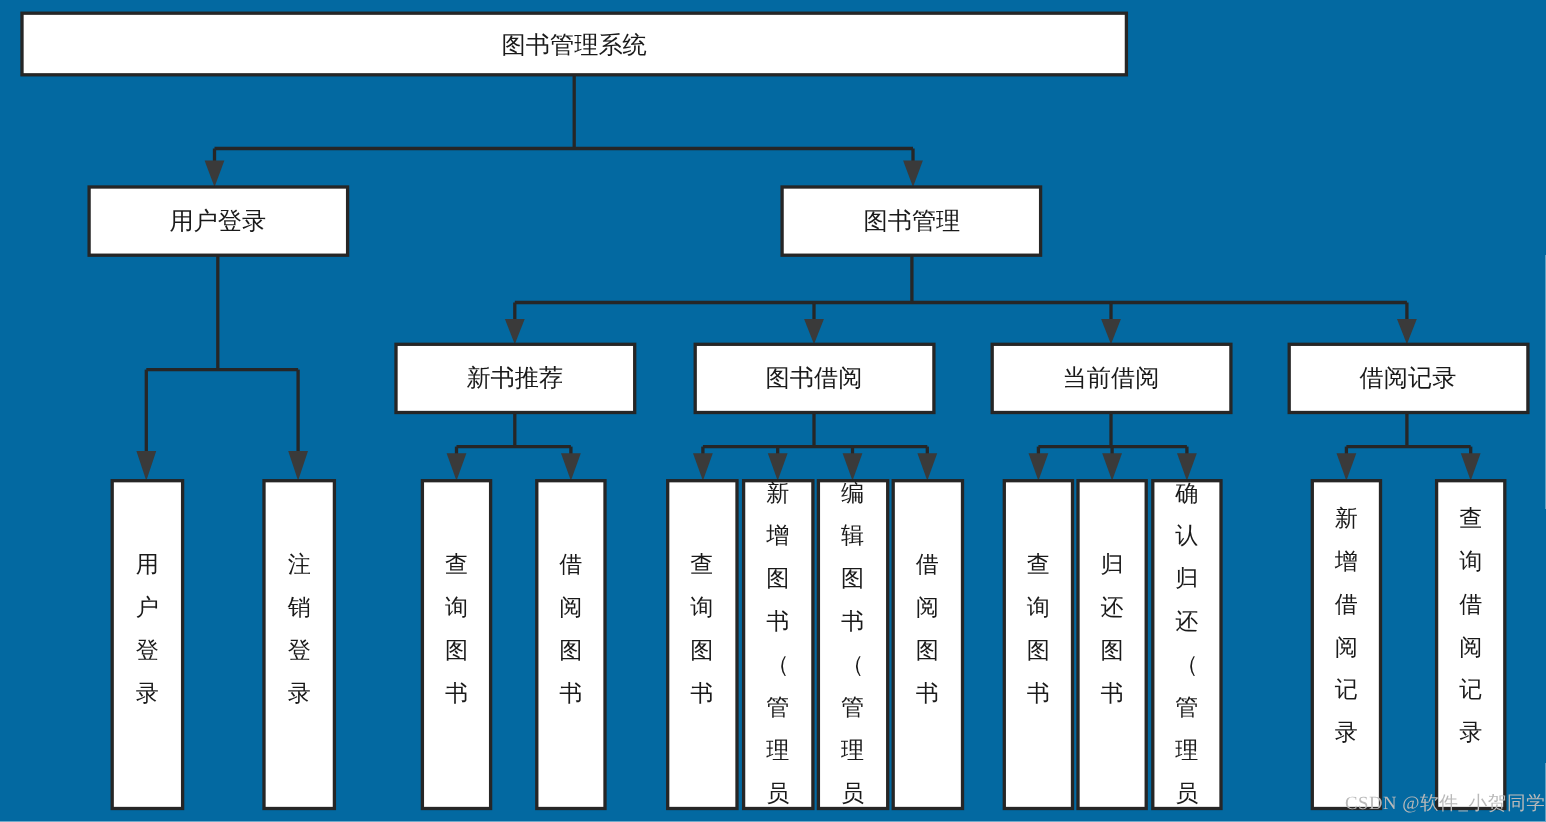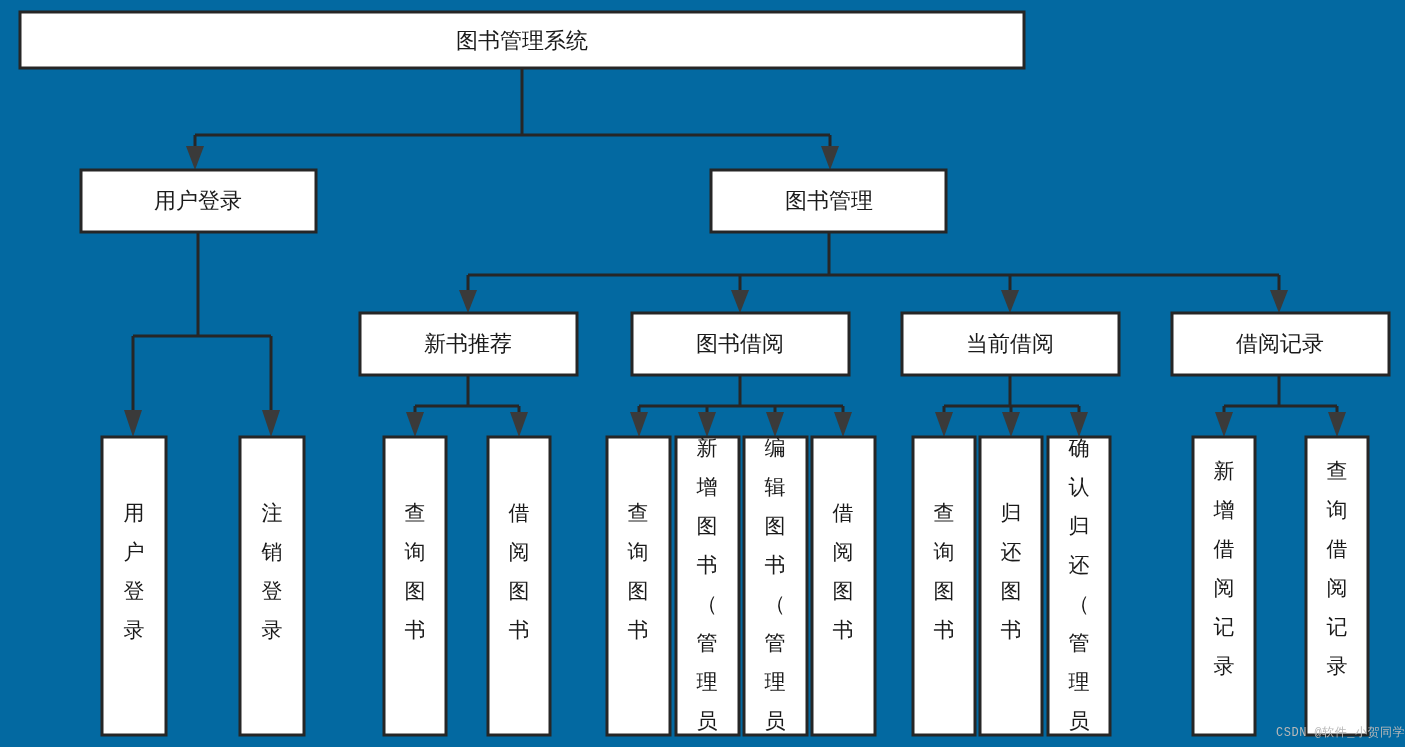--- a/index.html
+++ b/index.html
@@ -52,22 +52,22 @@
   .node-label-v {
     font-family: "Liberation Sans", "DejaVu Sans", sans-serif;
     font-size: 21px;
     fill: #1a1a1a;
     text-anchor: middle;
   }
   .watermark-text {
     position: absolute;
     right: 14px;
     bottom: 6px;
-    font-family: Liberation Mono, monospace;
-    font-size: 12px;
+    font-family: Liberation Serif, serif;
+    font-size: 17px;
     color: #b9b9b9;
     white-space: nowrap;
     letter-spacing: 0.5px;
   }
 </style>
 </head>
 <body>
 
 <div id="diagram-root">
 

